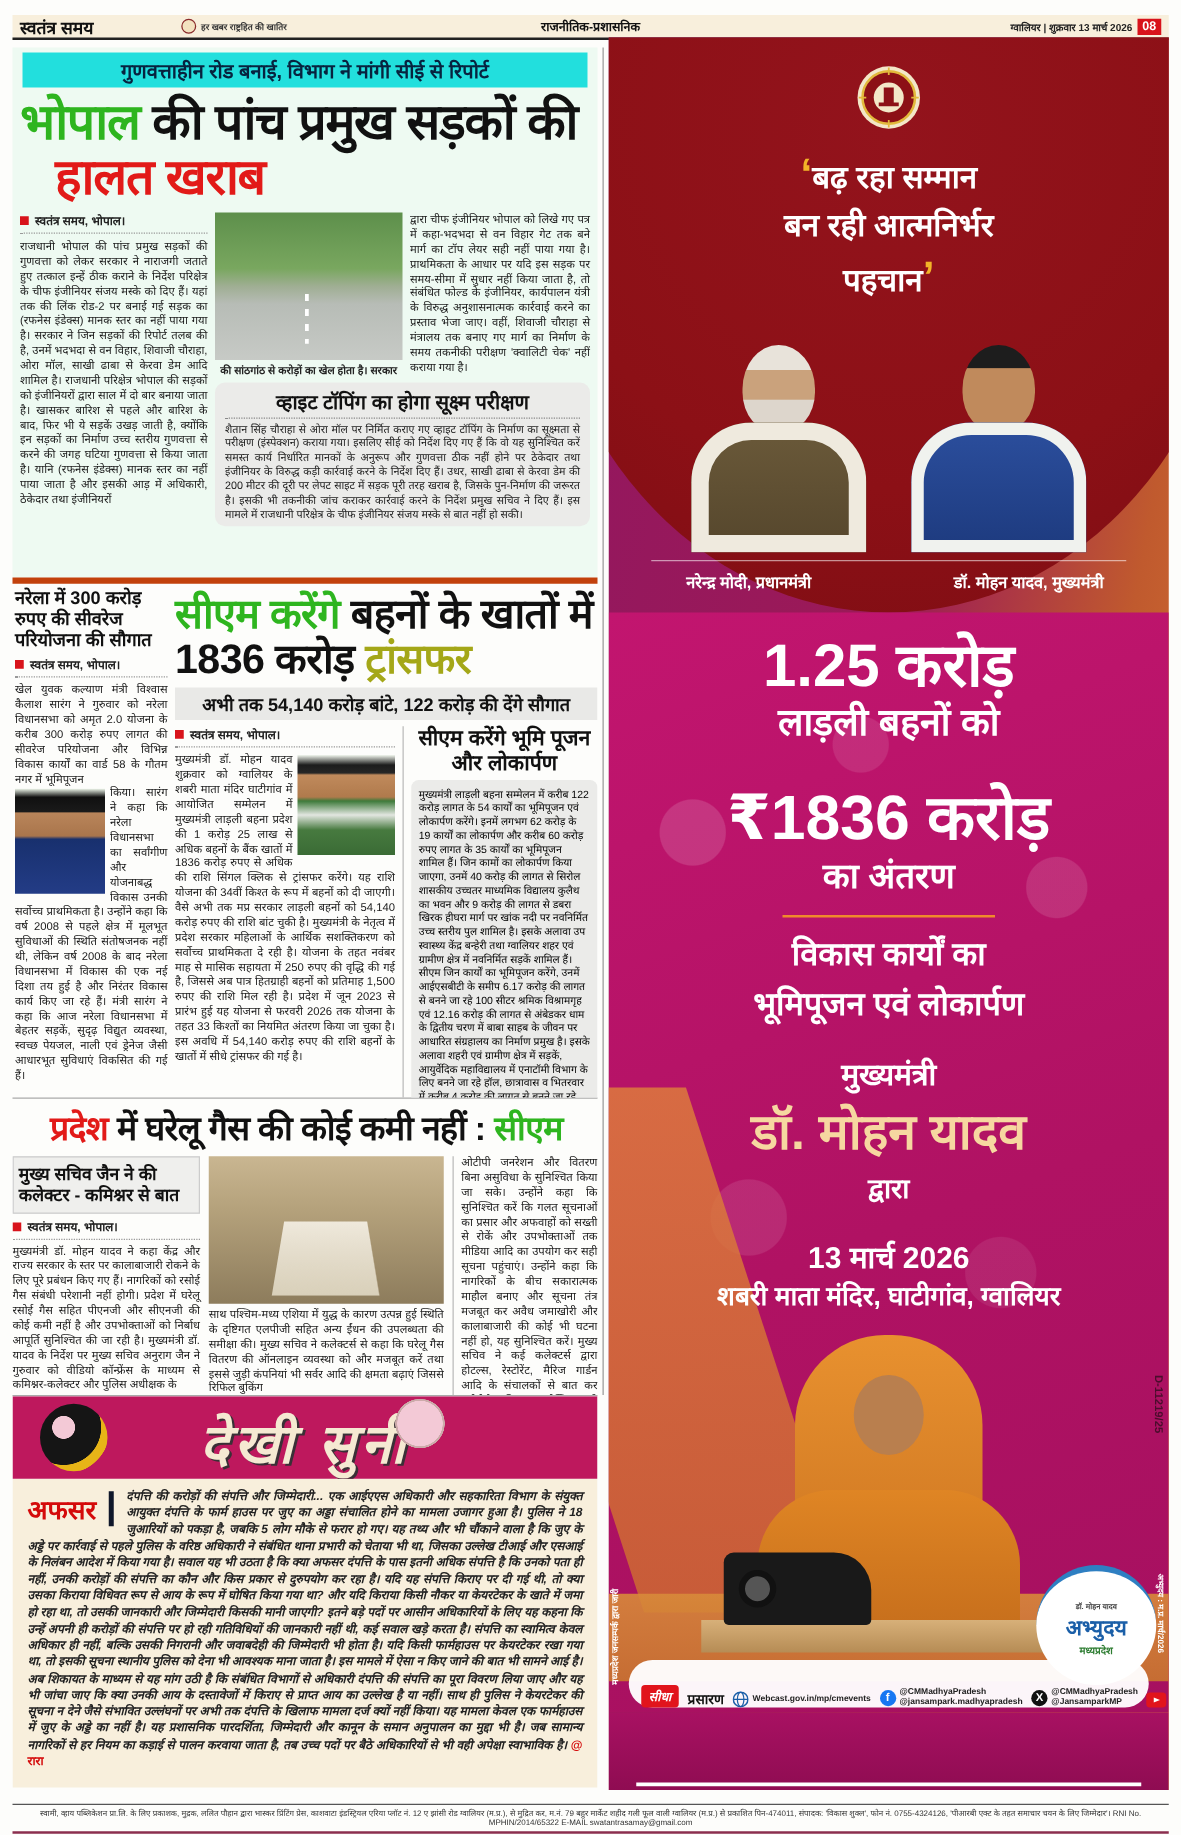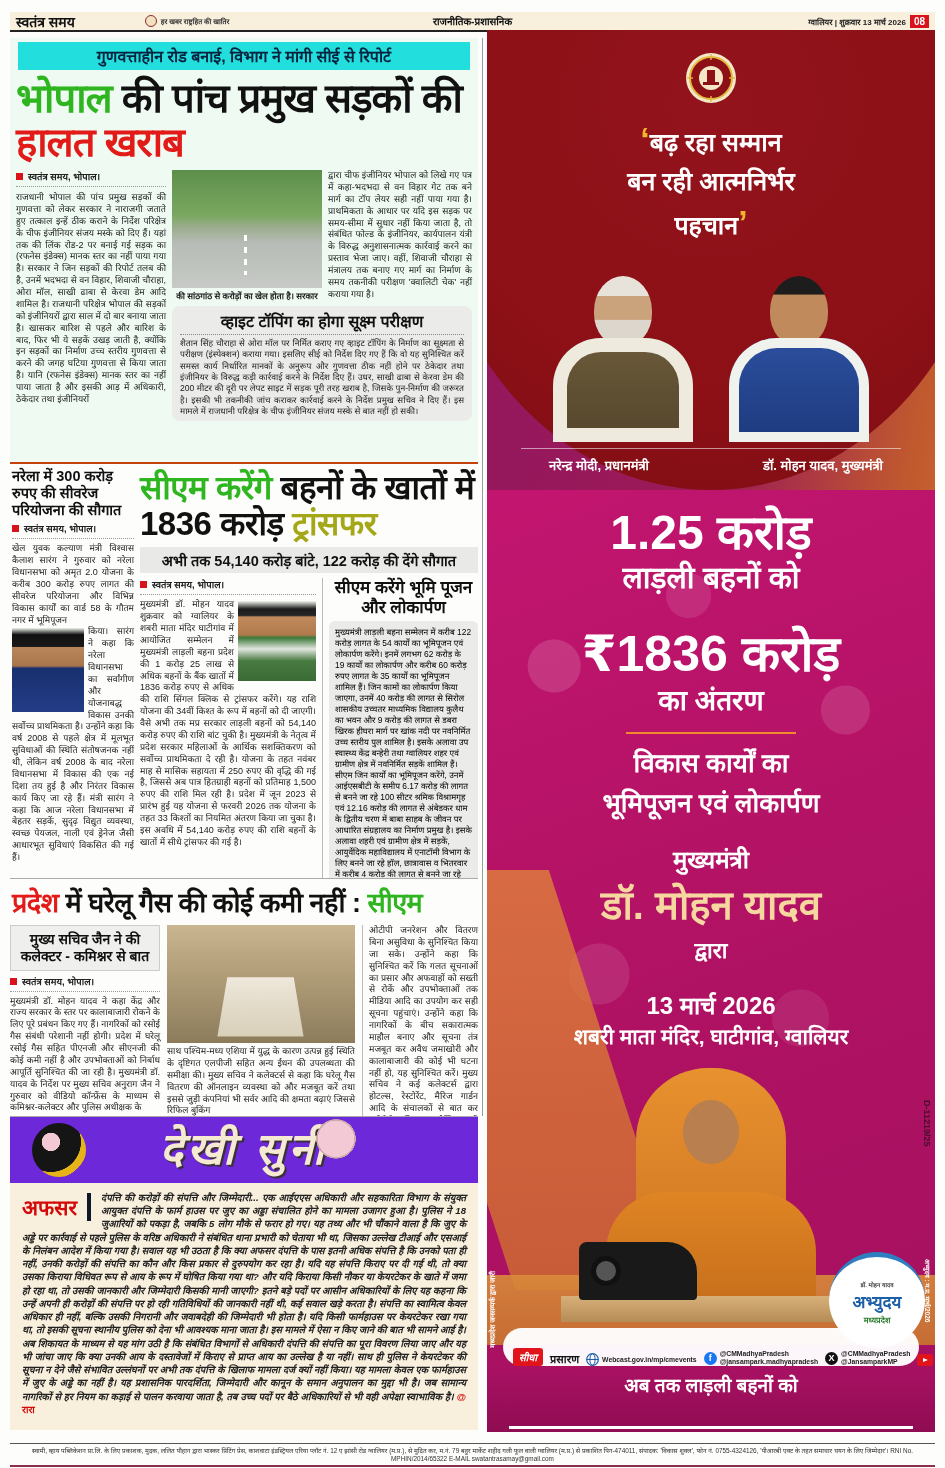--- a/index.html
+++ b/index.html
@@ -23,37 +23,37 @@
 
   p.body { font-size:9px; line-height:1.32; color:#1b1b1b; text-align:justify; }
   .byline { font-size:9.5px; font-weight:800; color:#222; display:flex; align-items:center; gap:5px;
     padding-bottom:3px; border-bottom:1px dotted #999; margin-bottom:4px; }
   .byline-sq { width:7px; height:7px; background:#d8131b; display:inline-block; }
 
   
   .a1 { height:424px; overflow:hidden; background:#eefaf2; padding:2px; }
   .kicker { background:#22dfdd; color:#07233f; font-weight:800; font-size:16px; text-align:center; padding:3px 2px; margin:2px 6px 4px; }
   .a1-head { font-size:40px; line-height:1.1; font-weight:900; color:#111; padding:2px 4px 6px; letter-spacing:-1px; }
-  .hl-green { color:#2eb51f; } .hl-red { color:#e21a18; } .hl-olive { color:#a4a718; }
+  .hl-green { color:#2eb51f; } .hl-red { color:#e21a18;margin-left:28px; } .hl-olive { color:#a4a718; }
   .a1-flex { display:flex; gap:6px; padding:0 4px; }
   .a1-col1 { width:150px; flex:none; }
   .a1-col1 .byline { margin-bottom:5px; }
   .a1-rest { flex:1; min-width:0; }
   .a1-row { display:flex; gap:6px; }
   .a1-fig { width:150px; flex:none; }
   .road-photo { width:150px; height:118px; background:linear-gradient(#5d8f4b 0%,#79a75f 38%,#9fae93 50%,#b7bcb6 62%,#c7cac6 100%); position:relative; }
   .road-mark { position:absolute; left:48%; top:55%; width:3px; height:40px; background:repeating-linear-gradient(#fff 0 6px, transparent 6px 12px); }
   .a1-caption { font-size:8.5px; font-weight:800; color:#222; text-align:center; padding-top:2px; }
   .a1-col3 { flex:1; }
   .subbox { margin-top:5px; background:#ebebe9; border-radius:8px; padding:4px 8px; }
   .subbox h3 { font-size:16px; font-weight:900; text-align:center; color:#111; border-bottom:1px dotted #888; padding-bottom:2px; margin-bottom:3px; }
   .subbox p { font-size:8.6px; }
 
   
-  .a2 { height:416px; overflow:hidden; border-top:2px solid #c2410c; padding-top:4px; display:flex; gap:6px; }
+  .a2 { height:416px; overflow:hidden; border-top:5px solid #c2410c; padding-top:4px; display:flex; gap:6px; }
   .a2-left { width:124px; flex:none; padding-left:2px; }
   .a2-left h3 { font-size:14.5px; font-weight:900; line-height:1.18; color:#111; margin-bottom:3px; }
   .sarang-photo { float:left; width:72px; height:84px; margin:2px 4px 2px 0;
     background:linear-gradient(#eef6ea 0%, #101010 8%, #1a1a1a 22%, #b9855a 23%, #a9754c 45%, #18306e 48%, #233c86 100%); }
   .a2-main { flex:1; min-width:0; }
   .a2-head { font-size:33px; line-height:1.08; font-weight:900; color:#111; letter-spacing:-0.5px; padding:2px 0 6px; }
   .a2-subhead { background:#e9e9e7; font-size:14.5px; font-weight:900; text-align:center; padding:3px 2px; margin-bottom:5px; color:#111; }
   .a2-cols { display:flex; gap:6px; }
   .a2-mid { width:176px; flex:none; }
   .mohan-photo { float:right; width:78px; height:80px; margin:2px 0 2px 4px;
@@ -61,29 +61,29 @@
   .a2-right { flex:1; border-left:1px solid #bbb; padding-left:6px; }
   .a2-right h3 { font-size:17px; font-weight:900; text-align:center; line-height:1.15; color:#111; margin-bottom:4px; }
   .graybox { background:#ebebe9; border-radius:6px; padding:5px 6px; }
   .graybox p { font-size:8.4px; }
 
   
   .a3 { height:238px; overflow:hidden; border-top:1px solid #aaa; padding-top:3px; }
   .a3-head { font-size:27px; font-weight:900; color:#111; letter-spacing:-0.5px; padding:1px 2px 5px; }
   .a3-flex { display:flex; gap:7px; }
   .a3-col1 { width:150px; flex:none; }
-  .a3-box { background:#efefed; border:1px solid #ccc; font-size:14px; font-weight:900; text-align:center; line-height:1.2; padding:5px 4px; margin-bottom:4px; color:#111; }
+  .a3-box { background:#efefed; border:1px solid #ccc; font-size:14px; font-weight:900; text-align:left; line-height:1.2; padding:5px 4px; margin-bottom:4px; color:#111; }
   .a3-mid { width:188px; flex:none; }
   .meeting-photo { width:188px; height:118px; position:relative; background:linear-gradient(#c9b691 0%,#b5a27c 35%,#8d7c5c 100%); margin-bottom:3px; }
   .meeting-table { position:absolute; left:30%; right:30%; top:38%; bottom:6%; background:linear-gradient(#efe9dc,#d9d0ba); transform:perspective(120px) rotateX(28deg); }
   .a3-col3 { flex:1; border-left:1px solid #bbb; padding-left:6px; }
 
   
   .ds { height:314px; overflow:hidden; border-top:1px solid #aaa; margin-top:0; }
-  .ds-masthead { height:66px; background:#6d28d9; position:relative; overflow:hidden; display:flex; align-items:flex-start; justify-content:center; }
+  .ds-masthead { height:66px; background:#be185d; position:relative; overflow:hidden; display:flex; align-items:flex-end; justify-content:center; }
   .ds-title { color:#f5e9d2; font-size:44px; font-weight:900; letter-spacing:4px; text-shadow:2px 2px 0 #3a3036; font-style:italic; }
   .cartoon-a { position:absolute; left:22px; top:6px; width:54px; height:54px; background:radial-gradient(circle at 35% 35%, #f3c9d6 18%, #151515 19% 60%, #e7b417 61% 75%, transparent 76%); border-radius:50%; }
   .cartoon-b { position:absolute; right:120px; top:2px; width:44px; height:44px; background:radial-gradient(circle at 50% 45%, #f3c9d6 55%, #caa 56% 60%, transparent 61%); border-radius:50%; }
   .ds-body { background:#f8efdc; padding:8px 12px 6px; height:248px; }
   .ds-label { float:left; color:#d40a0a; font-size:21px; font-weight:900; margin:2px 10px 2px 0; border-right:4px solid #0f172a; padding-right:10px; }
   .ds-text { font-size:9.6px; line-height:1.38; font-style:italic; font-weight:600; color:#222; text-align:justify; }
   .ds-sign { color:#d40a0a; font-weight:900; font-style:normal; }
 
   
   .ad { position:absolute; left:487px; top:30px; width:448px; height:1402px; overflow:hidden;
@@ -386,21 +386,20 @@
         <span class="ic ic-x">X</span>
         <span><span>@CMMadhyaPradesh</span><br><span>@JansamparkMP</span></span>
       </span>
       <span class="pill-item">
         <span class="ic-yt"></span>
 
       </span>
     </div>
 
     <div class="ad-band">
-      <div class="band1">अब तक लाड़ली बहनों को</div>
       <div class="band-underline"></div>
     </div>
 
     <span class="vert credit-left">मध्यप्रदेश जनसम्पर्क द्वारा जारी</span>
     <span class="vert d-number">D-11219/25</span>
     <span class="vert credit-right">अभ्युदय : म.प्र. मार्च/2026</span>
   </aside>
 
   <footer class="imprint">स्वामी, व्हाय पब्लिकेशन प्रा.लि. के लिए प्रकाशक, मुद्रक, ललित पौहान द्वारा भास्कर प्रिंटिंग प्रेस, काशवाटा इंडस्ट्रियल एरिया प्लॉट नं. 12 ए झांसी रोड ग्वालियर (म.प्र.), से मुद्रित कर, म.नं. 79 बहुर मार्केट शहीद गली फूल वाली ग्वालियर (म.प्र.) से प्रकाशित पिन-474011, संपादक: 'विकास शुक्ल', फोन नं. 0755-4324126, 'पीआरबी एक्ट के तहत समाचार चयन के लिए जिम्मेदार'।   RNI No. MPHIN/2014/65322   E-MAIL swatantrasamay@gmail.com</footer>
 </div>

